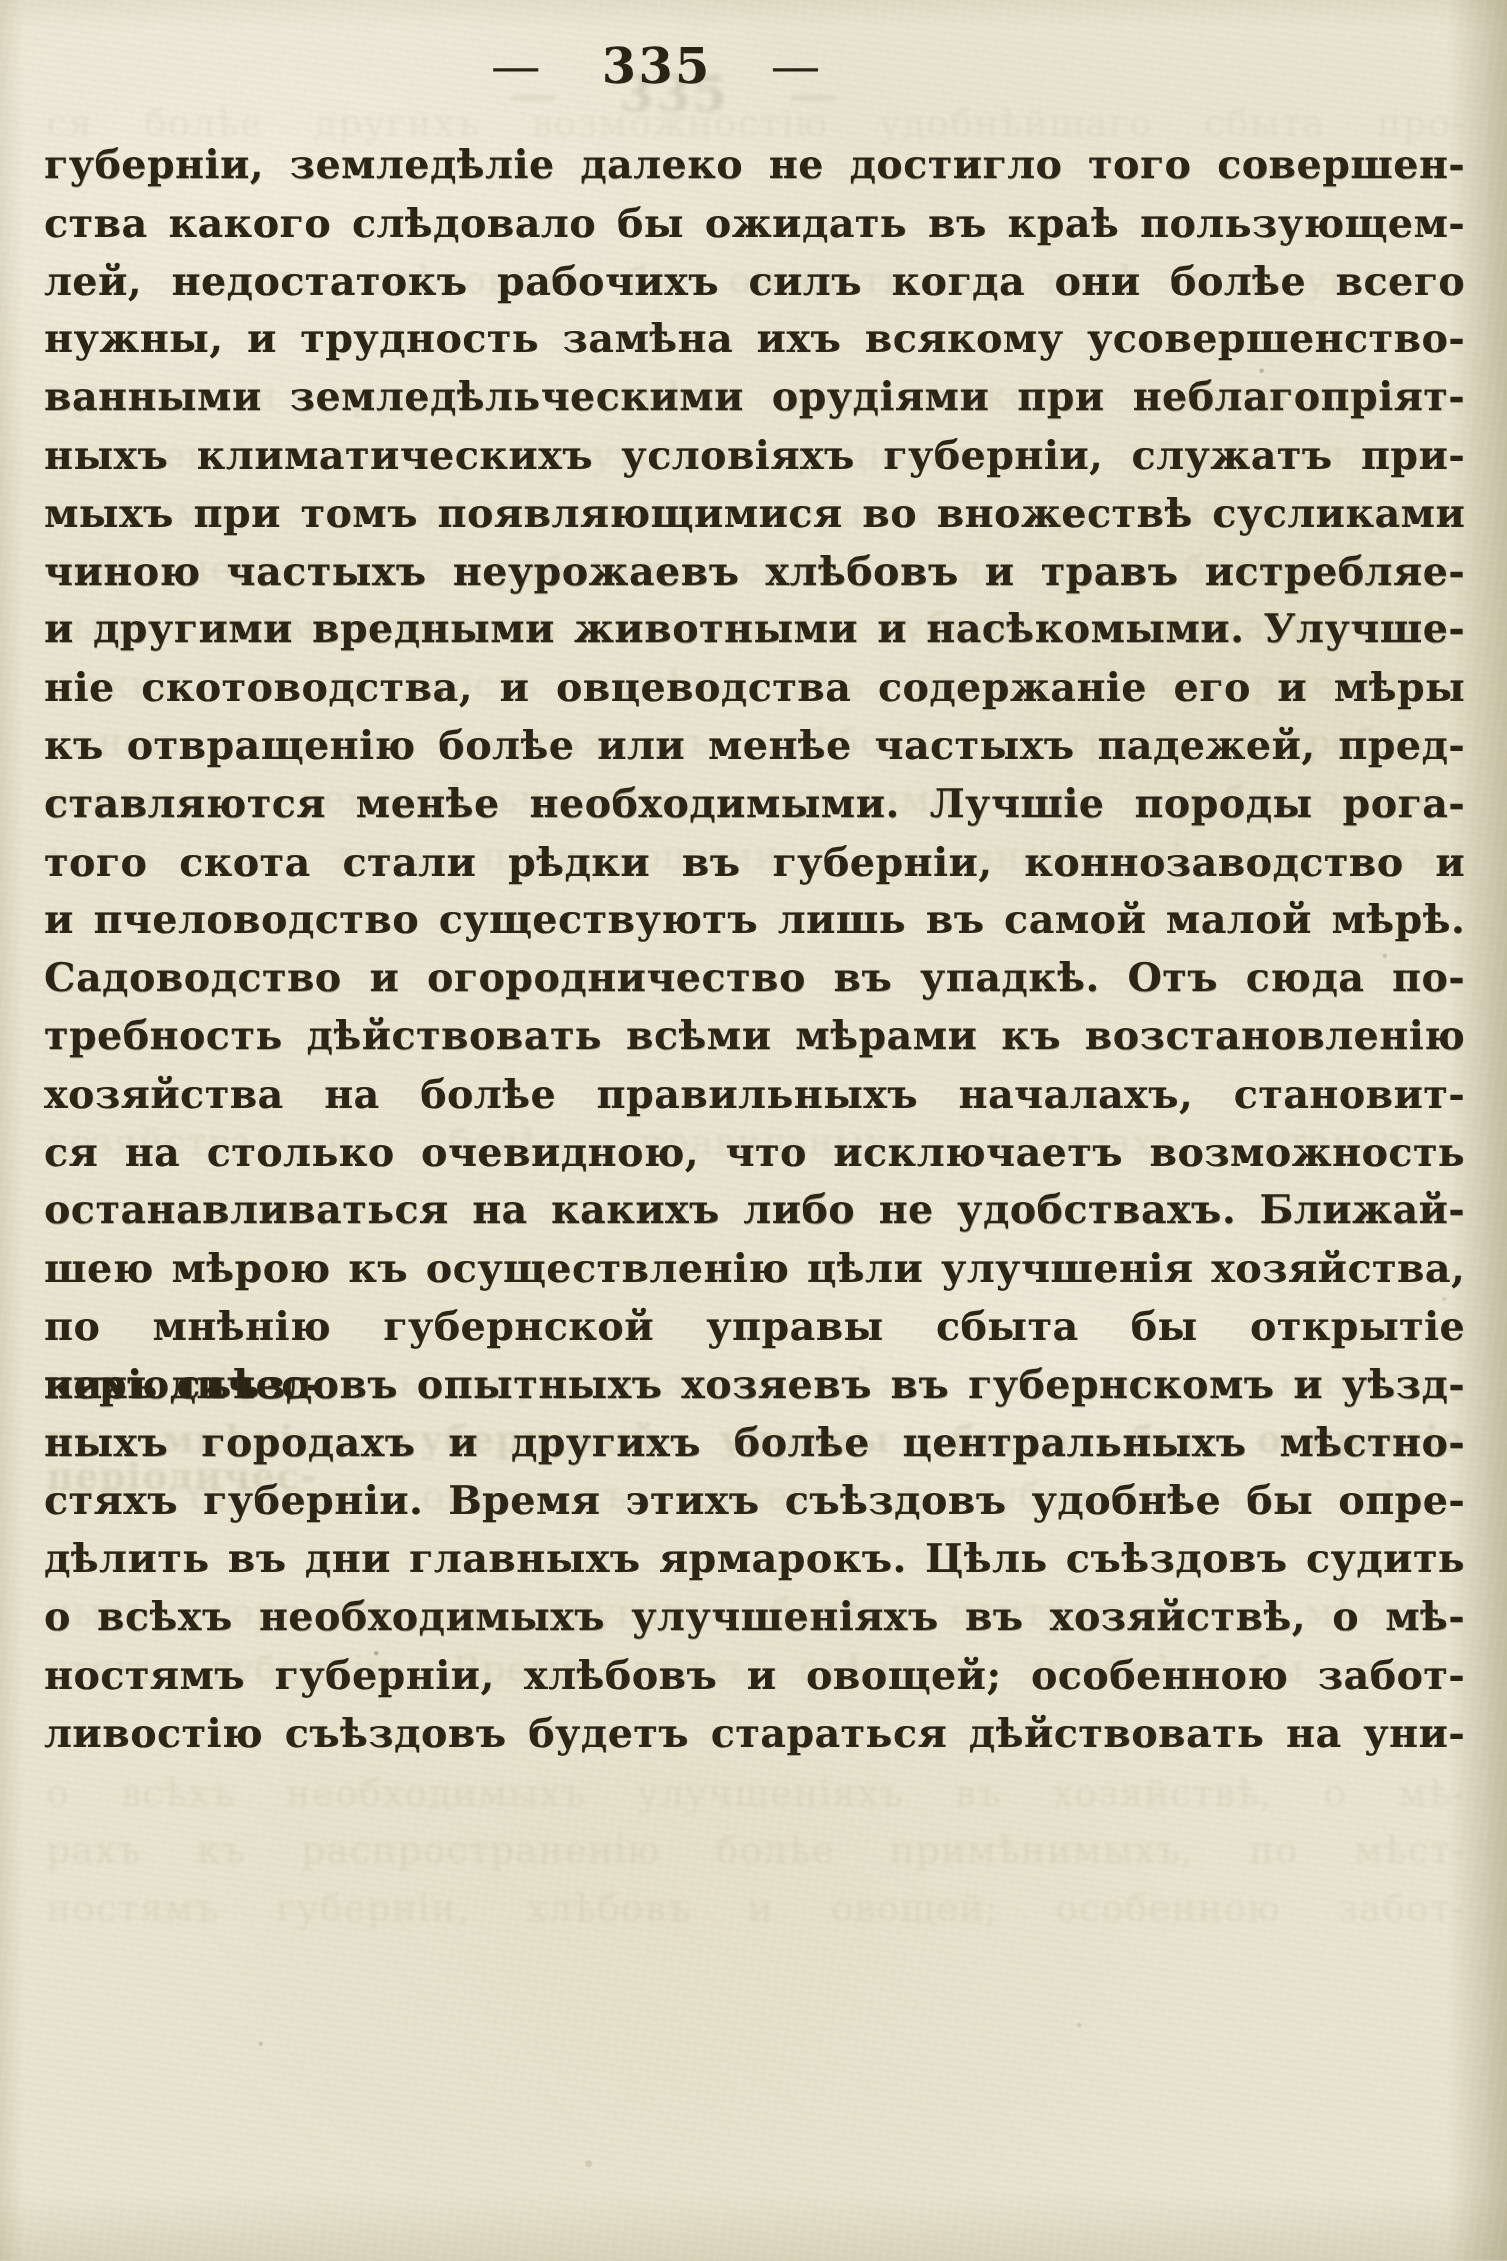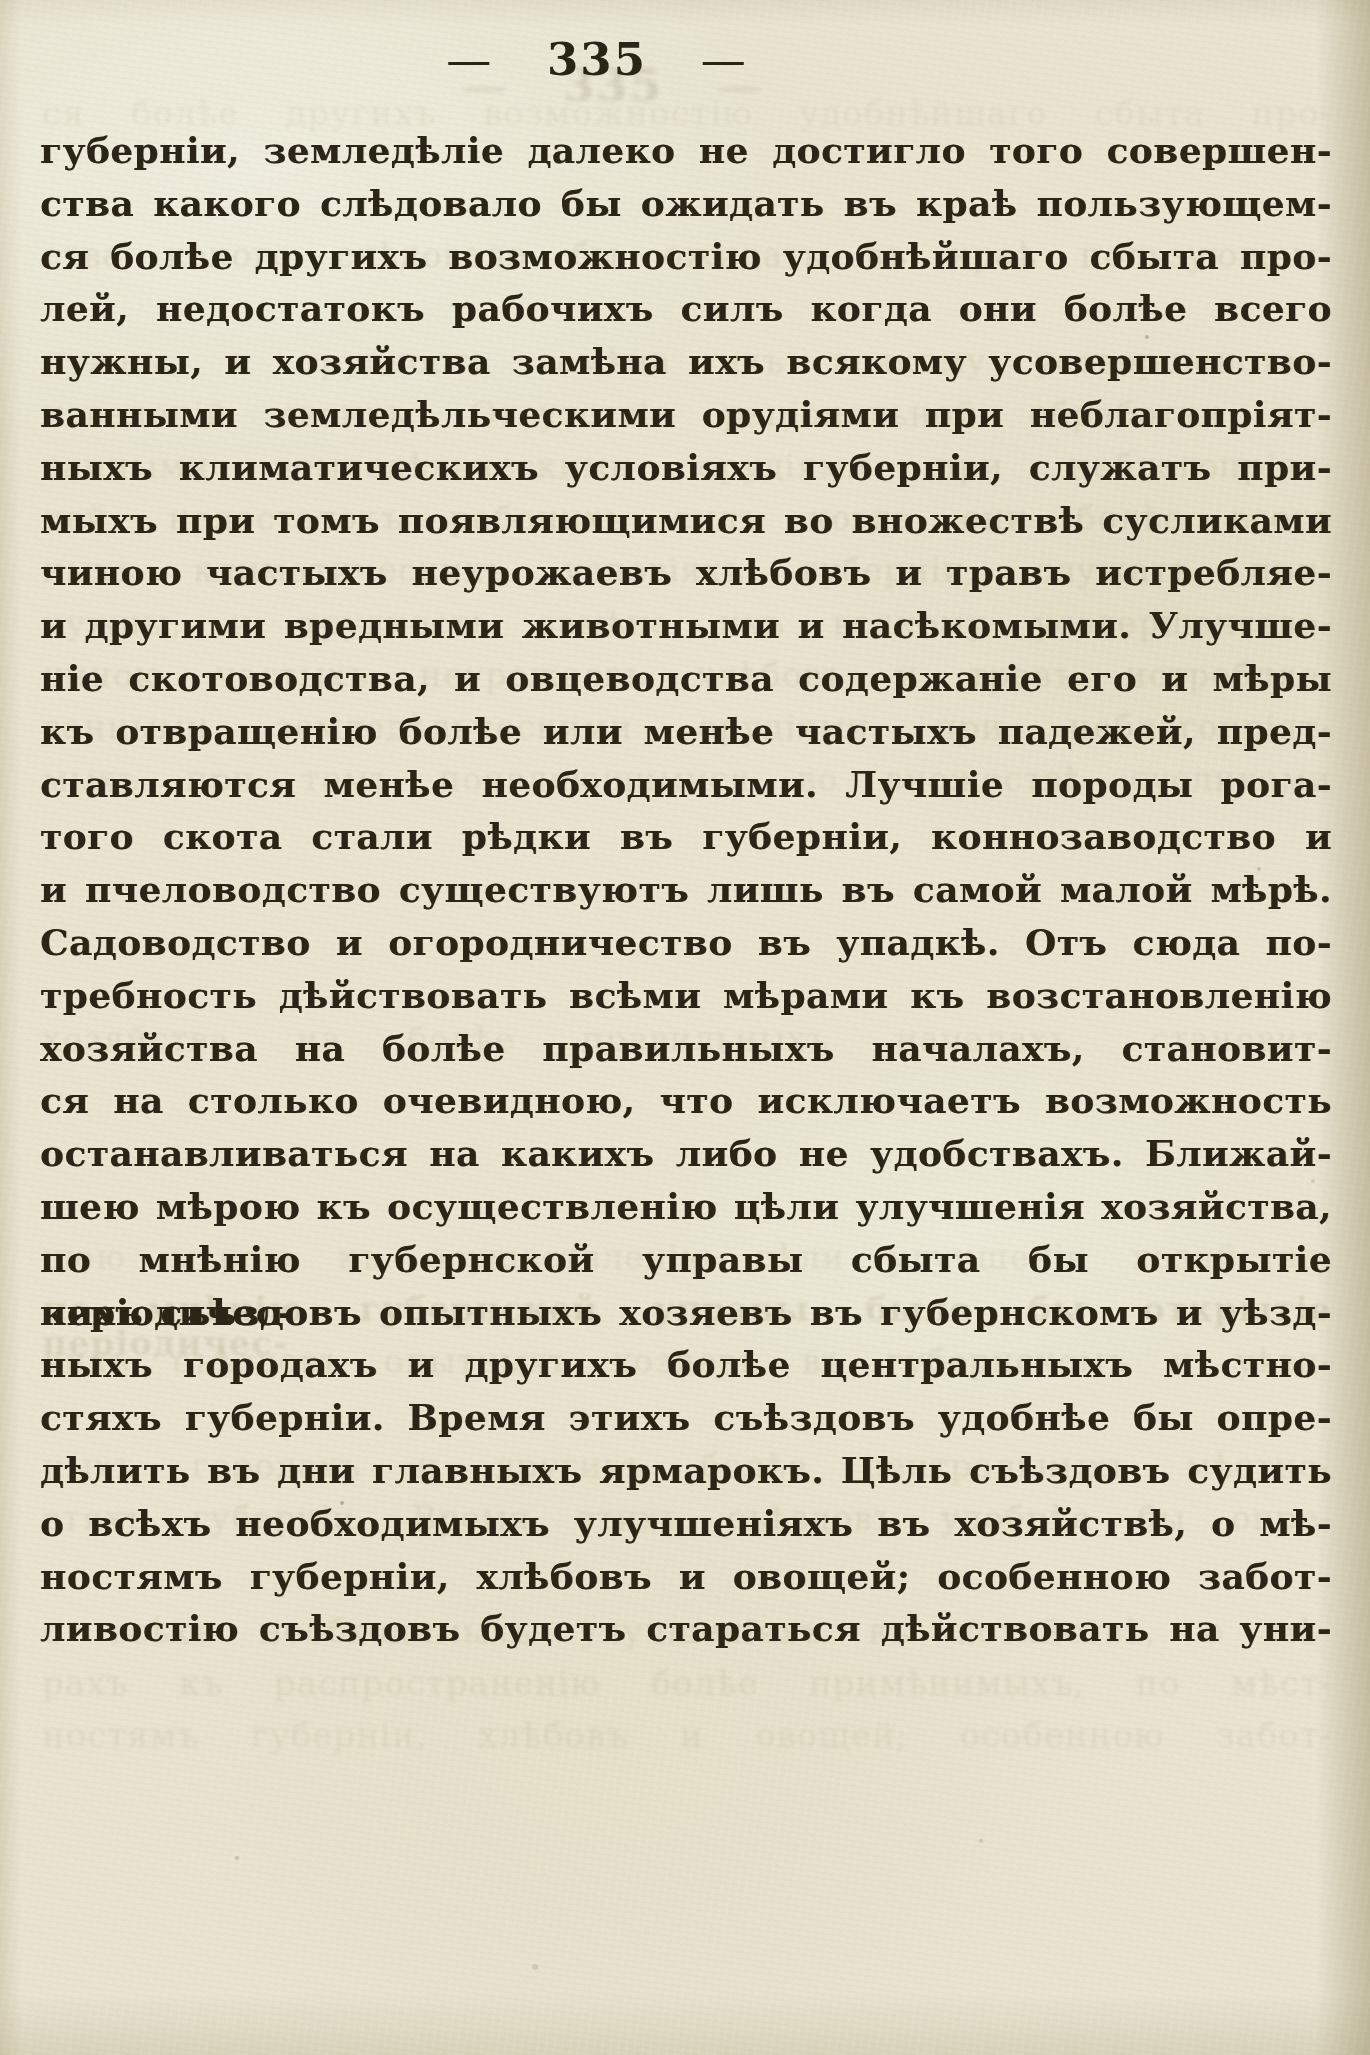--- a/index.html
+++ b/index.html
@@ -123,23 +123,22 @@
 
   <div class="header">
     <span class="dash">—</span>
     <span class="pagenum">335</span>
     <span class="dash">—</span>
   </div>
 
   <div class="body-text">
       <div class="text-line">губерніи, земледѣліе далеко не достигло того совершен-</div>
       <div class="text-line">ства какого слѣдовало бы ожидать въ краѣ пользующем-</div>
-      <div class="text-line">ся болѣе другихъ возможностію удобнѣйшаго сбыта про-</div>
       <div class="text-line">лей, недостатокъ рабочихъ силъ когда они болѣе всего</div>
-      <div class="text-line">нужны, и хозяйства замѣна ихъ всякому усовершенство-</div>
+      <div class="text-line">нужны, и трудность замѣна ихъ всякому усовершенство-</div>
       <div class="text-line">ванными земледѣльческими орудіями при неблагопріят-</div>
       <div class="text-line">ныхъ климатическихъ условіяхъ губерніи, служатъ при-</div>
       <div class="text-line">мыхъ при томъ появляющимися во вножествѣ сусликами</div>
       <div class="text-line">чиною частыхъ неурожаевъ хлѣбовъ и травъ истребляе-</div>
       <div class="text-line">и другими вредными животными и насѣкомыми. Улучше-</div>
       <div class="text-line">ніе скотоводства, и овцеводства содержаніе его и мѣры</div>
       <div class="text-line">къ отвращенію болѣе или менѣе частыхъ падежей, пред-</div>
       <div class="text-line">ставляются менѣе необходимыми. Лучшіе породы рога-</div>
       <div class="text-line">того скота стали рѣдки въ губерніи, коннозаводство и</div>
       <div class="text-line">и пчеловодство существуютъ лишь въ самой малой мѣрѣ.</div>

